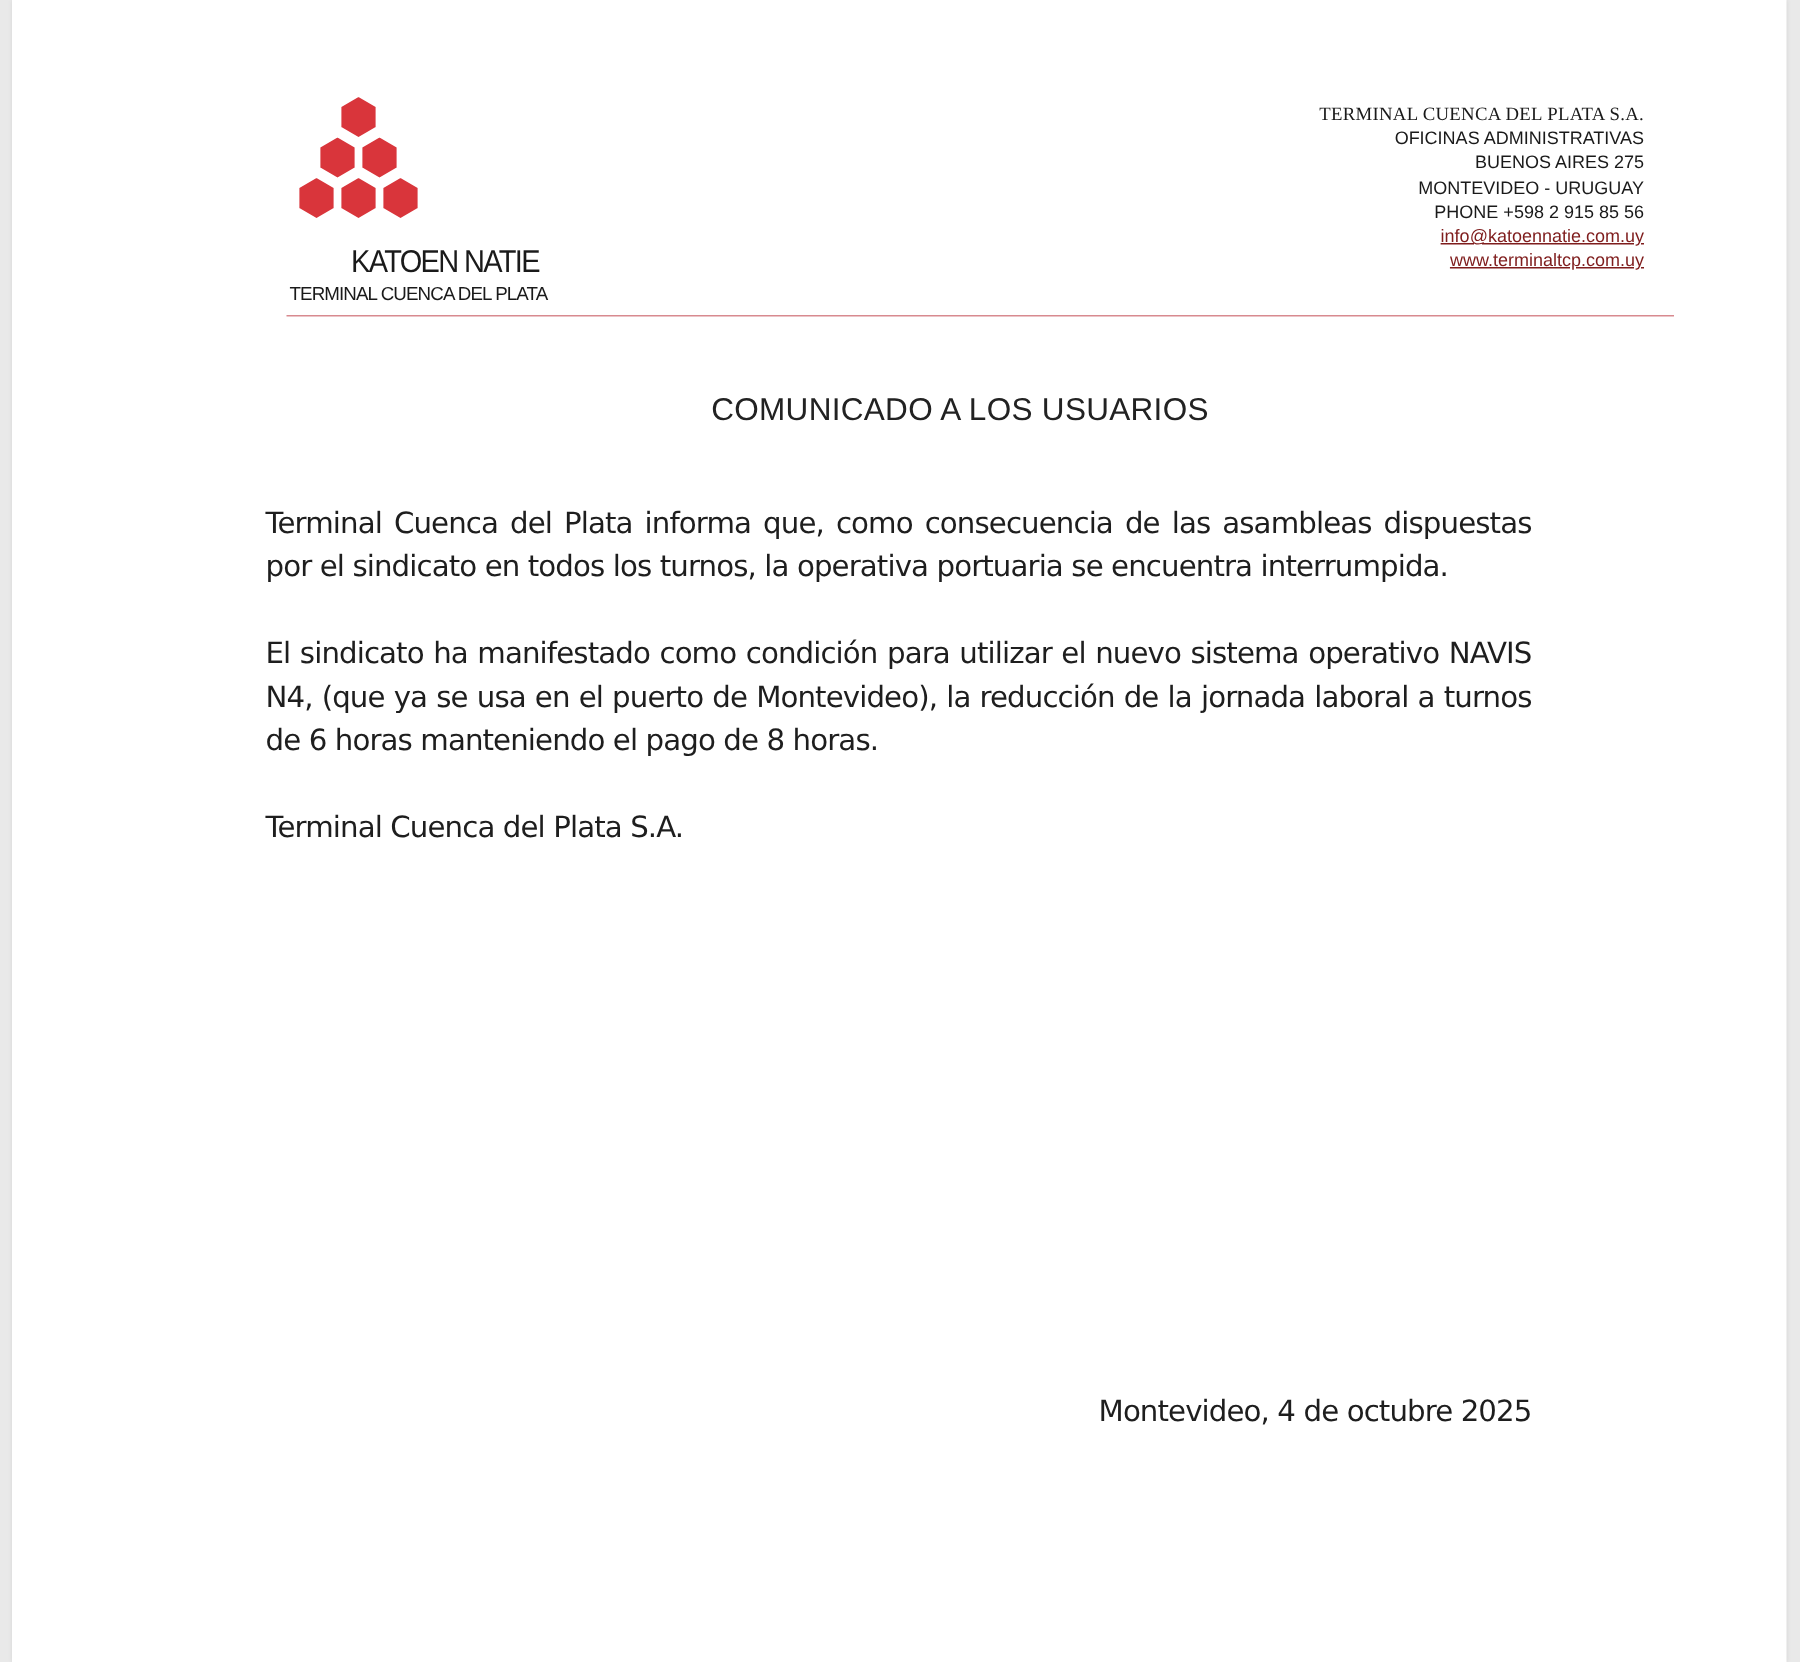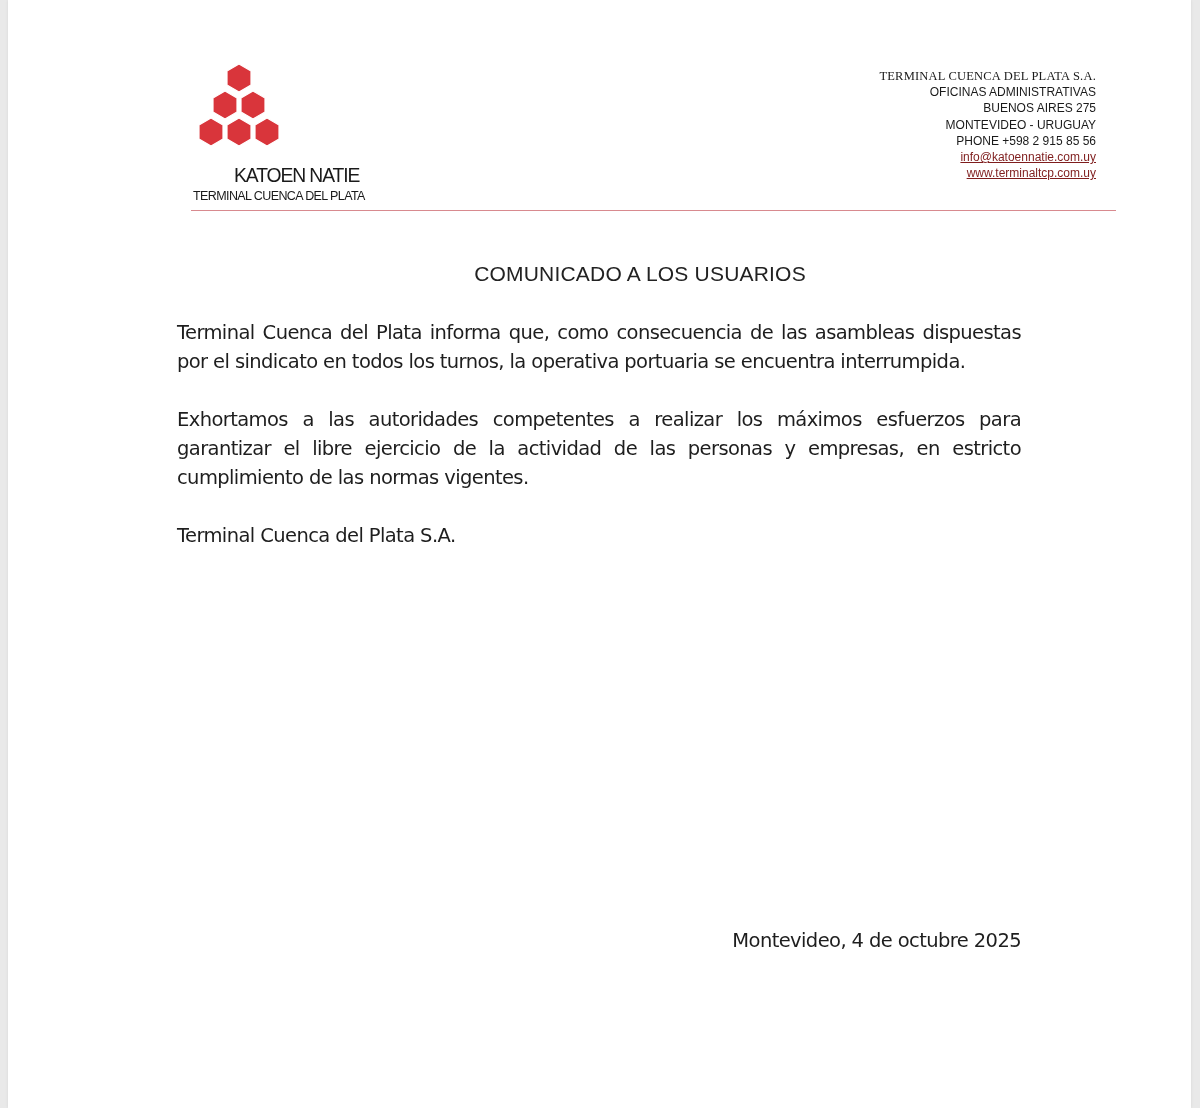--- a/index.html
+++ b/index.html
@@ -37,21 +37,21 @@
     }
     .title {
       position: absolute; left: 0; top: 262px; width: 1200px; text-align: center;
       font-size: 21px; color: #222; letter-spacing: 0.2px; margin-left: 40px;
     }
     .body-text {
       position: absolute; left: 177px; top: 318px; width: 844px;
       font-family: "DejaVu Sans", sans-serif; font-size: 19.5px; line-height: 29px;
       color: #1e1e1e; letter-spacing: -0.6px;
     }
-    .body-text p { margin: 0 0 29px 0; text-align: justify; }
+    .body-text p { margin: 16px 0 29px 0; text-align: justify; }
     .signature { margin: 0; }
     .date {
       position: absolute; right: 179px; top: 929px;
       font-family: "DejaVu Sans", sans-serif; font-size: 19.5px; letter-spacing: -0.6px; color: #1e1e1e;
     }
   </style>
 </head>
 <body>
 
 <div class="page">
@@ -81,17 +81,17 @@
     <a>www.terminaltcp.com.uy</a>
   </div>
 
   <div class="rule"></div>
 </div>
 
 <div class="title">COMUNICADO A LOS USUARIOS</div>
 
 <div class="body-text">
   <p>Terminal Cuenca del Plata informa que, como consecuencia de las asambleas dispuestas por el sindicato en todos los turnos, la operativa portuaria se encuentra interrumpida.</p>
-  <p>Exhortamos a las autoridades competentes a realizar los máximos esfuerzos para garantizar el libre ejercicio de la actividad de las personas y empresas, en estricto cumplimiento de las normas vigentes.</p>
+  <p>El sindicato ha manifestado como condición para utilizar el nuevo sistema operativo NAVIS N4, (que ya se usa en el puerto de Montevideo), la reducción de la jornada laboral a turnos de 6 horas manteniendo el pago de 8 horas.</p>
   <p class="signature">Terminal Cuenca del Plata S.A.</p>
 </div>
 
 <div class="date">Montevideo, 4 de octubre 2025</div>
 
 </body></html>

